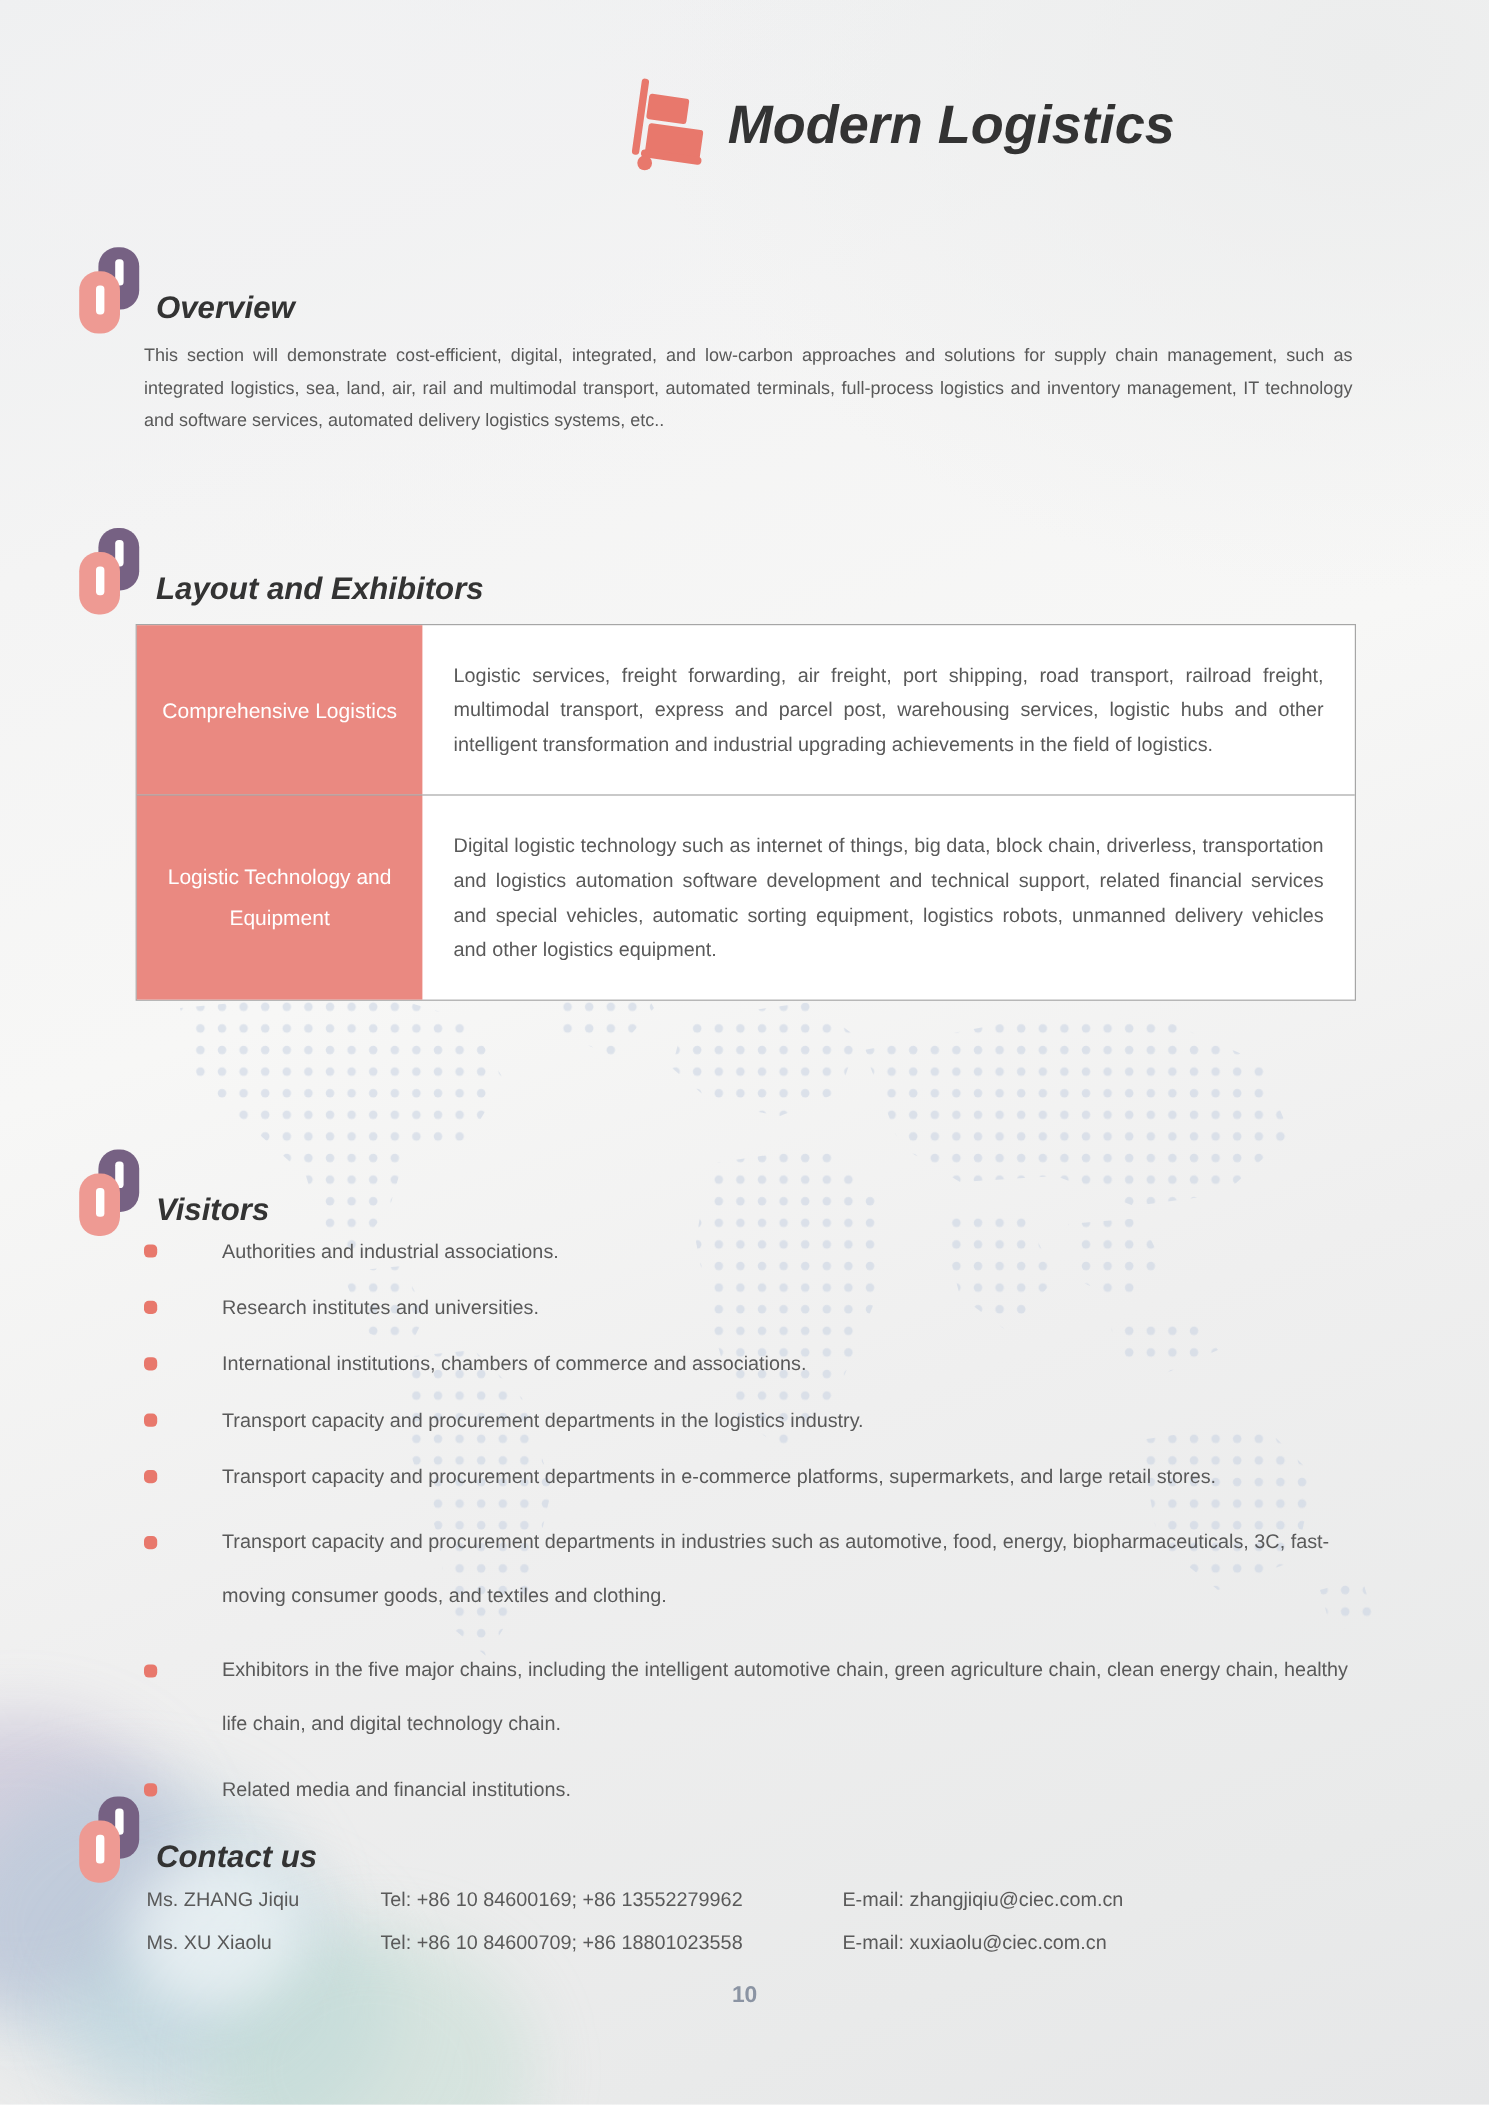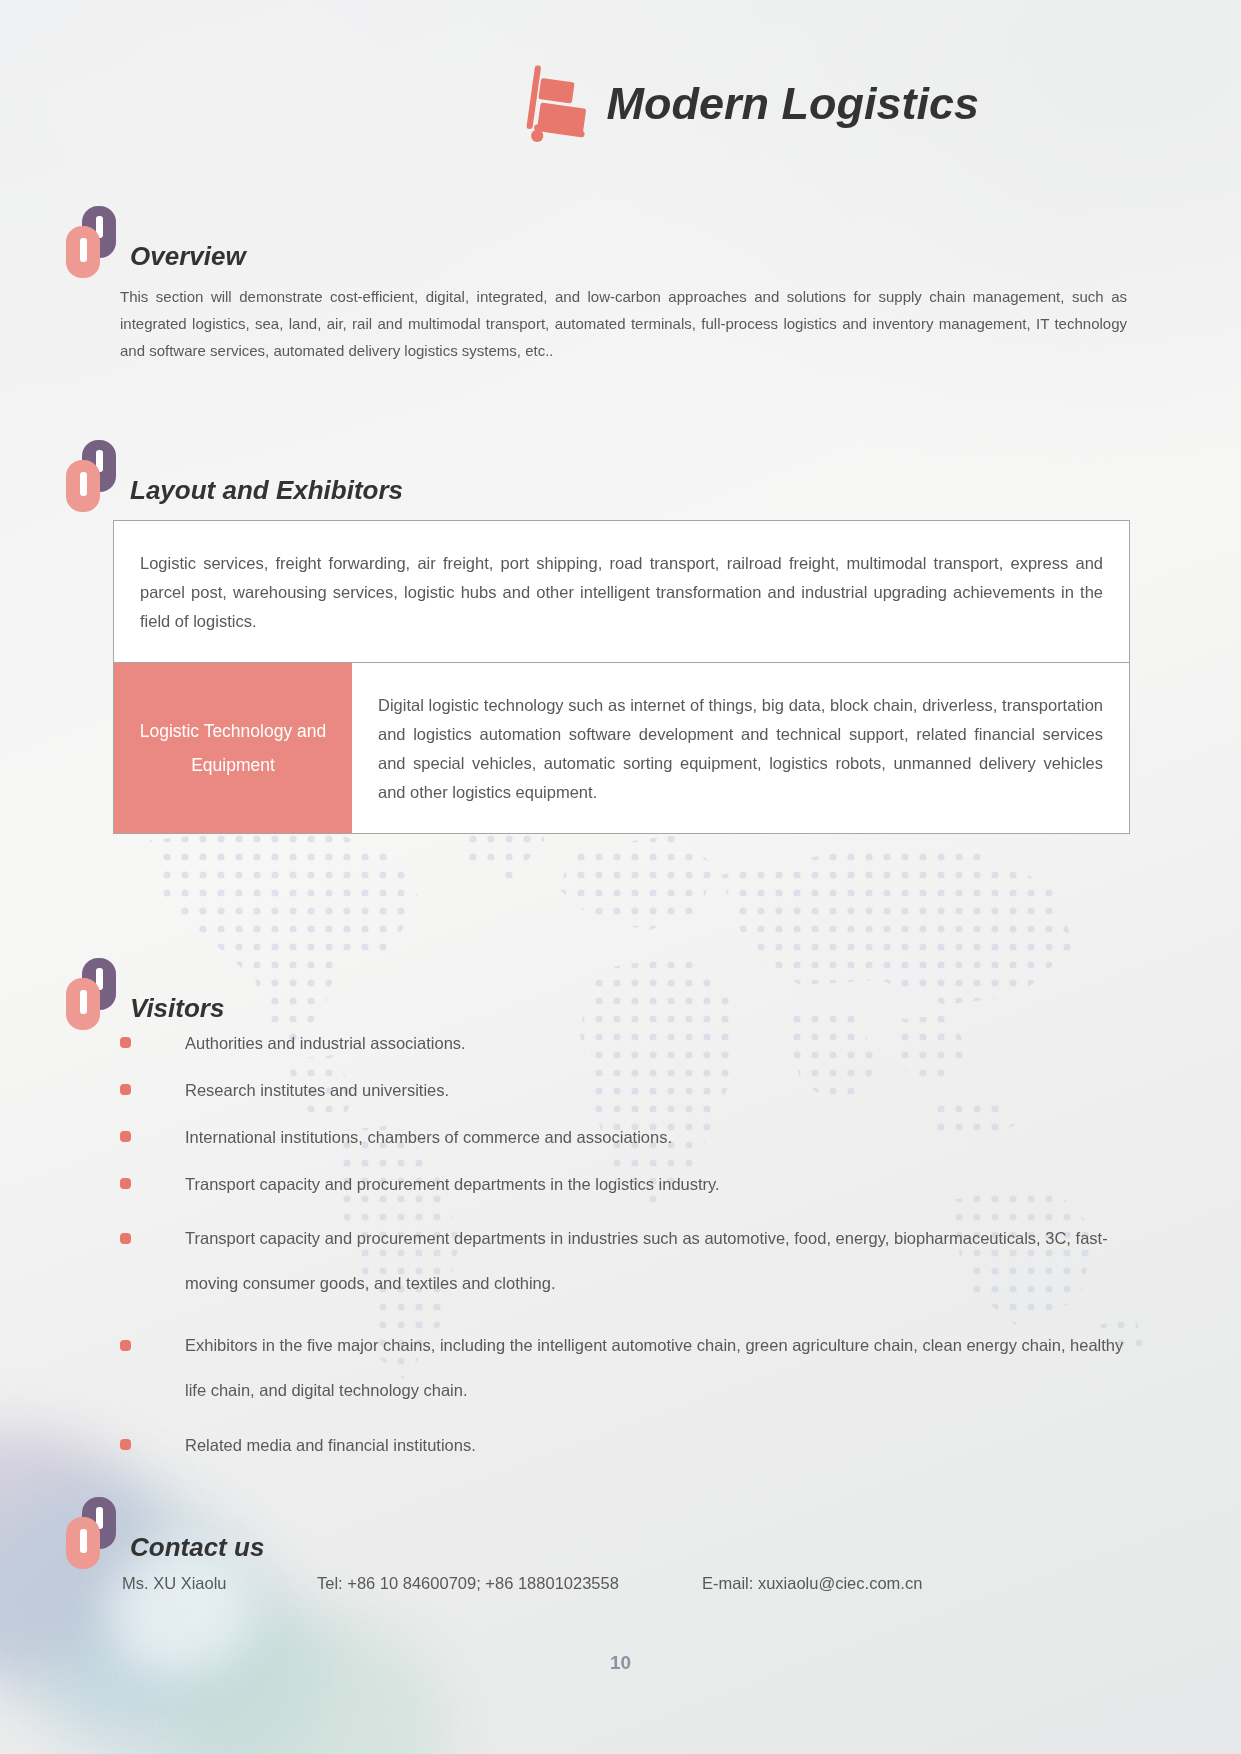--- a/index.html
+++ b/index.html
@@ -310,20 +310,21 @@
       <div class="pill pill-back"></div>
       <div class="slit slit-back"></div>
       <div class="pill pill-front"></div>
       <div class="slit slit-front"></div>
     </div>
     <div class="section-title">Layout and Exhibitors</div>
   </div>
 
   <div class="tbl">
     <div class="tbl-row">
+      <div class="tbl-cat">Comprehensive Logistics</div>
       <div class="tbl-desc">Logistic services, freight forwarding, air freight, port shipping, road transport, railroad freight, multimodal transport, express and parcel post, warehousing services, logistic hubs and other intelligent transformation and industrial upgrading achievements in the field of logistics.</div>
     </div>
     <div class="tbl-row">
       <div class="tbl-cat">Logistic Technology and Equipment</div>
       <div class="tbl-desc">Digital logistic technology such as internet of things, big data, block chain, driverless, transportation and logistics automation software development and technical support, related financial services and special vehicles, automatic sorting equipment, logistics robots, unmanned delivery vehicles and other logistics equipment.</div>
     </div>
   </div>
 
   <div class="section-head" style="left:62px; top:958px;">
     <div class="marker">
@@ -345,20 +346,24 @@
       <span class="v-text">Research institutes and universities.</span>
     </div>
     <div class="v-item">
       <span class="v-bullet"></span>
       <span class="v-text">International institutions, chambers of commerce  and associations.</span>
     </div>
     <div class="v-item">
       <span class="v-bullet"></span>
       <span class="v-text">Transport capacity and procurement departments in the logistics industry.</span>
     </div>
+    <div class="v-item">
+      <span class="v-bullet"></span>
+      <span class="v-text">Transport capacity and procurement departments in e-commerce platforms, supermarkets, and large retail stores.</span>
+    </div>
     <div class="v-item tall">
       <span class="v-bullet"></span>
       <span class="v-text">Transport capacity and procurement departments in industries such as automotive, food, energy, biopharmaceuticals, 3C, fast-moving consumer goods, and textiles and clothing.</span>
     </div>
     <div class="v-item tall">
       <span class="v-bullet"></span>
       <span class="v-text">Exhibitors in the five major chains, including the intelligent automotive chain, green agriculture chain, clean energy chain, healthy life chain, and digital technology chain.</span>
     </div>
     <div class="v-item">
       <span class="v-bullet"></span>
@@ -371,20 +376,25 @@
       <div class="pill pill-back"></div>
       <div class="slit slit-back"></div>
       <div class="pill pill-front"></div>
       <div class="slit slit-front"></div>
     </div>
     <div class="section-title">Contact us</div>
   </div>
 
   <div class="contact-table">
     <div class="c-row">
+      <div class="c-name">Ms. ZHANG Jiqiu</div>
+      <div class="c-tel">Tel: +86 10 84600169; +86 13552279962</div>
+      <div class="c-mail">E-mail: zhangjiqiu@ciec.com.cn</div>
+    </div>
+    <div class="c-row">
       <div class="c-name">Ms. XU Xiaolu</div>
       <div class="c-tel">Tel: +86 10 84600709; +86 18801023558</div>
       <div class="c-mail">E-mail: xuxiaolu@ciec.com.cn</div>
     </div>
   </div>
 
   <div class="page-number">10</div>
 
 </div>
 

